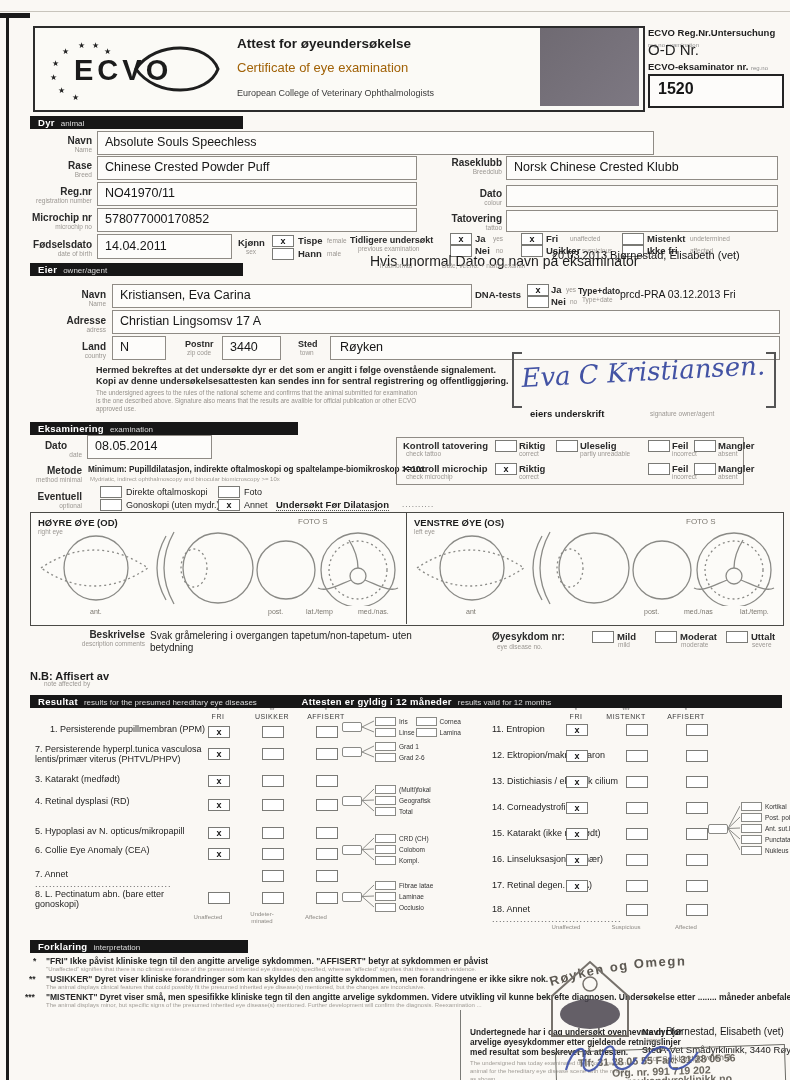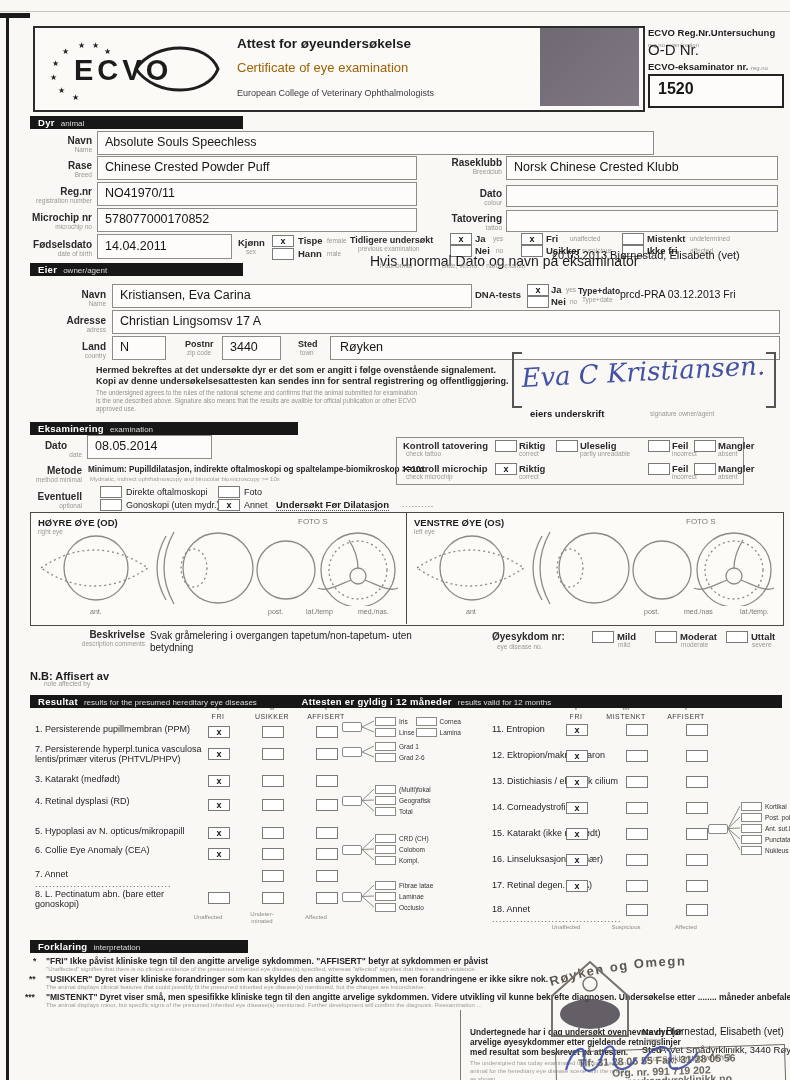--- a/index.html
+++ b/index.html
@@ -401,21 +401,21 @@
   <div class="hdr" style="left:294px;top:713px;">AFFISERT</div>
 
   <div class="hstar" style="left:544px;top:707px;">*</div>
   <div class="hdr" style="left:544px;top:713px;">FRI</div>
   <div class="hstar" style="left:594px;top:707px;">***</div>
   <div class="hdr" style="left:594px;top:713px;">MISTENKT</div>
   <div class="hstar" style="left:654px;top:707px;">*</div>
   <div class="hdr" style="left:654px;top:713px;">AFFISERT</div>
 
   <div id="results-root">
-      <div class="rlabel" style="left: 35px; top: 724px; width: 170px;">1. Persisterende pupillmembran (PPM)</div>
+      <div class="rlabel" style="left: 35px; top: 724px; width: 170px; text-align: right;">1. Persisterende pupillmembran (PPM)</div>
       <span class="cb" style="left: 208px; top: 726px;">
         <i>x</i>
       </span>
       <span class="cb" style="left: 262px; top: 726px;">
         <i></i>
       </span>
       <span class="cb" style="left: 316px; top: 726px;">
         <i></i>
       </span>
       <div class="branch" style="left: 342px; top: 716px;">

